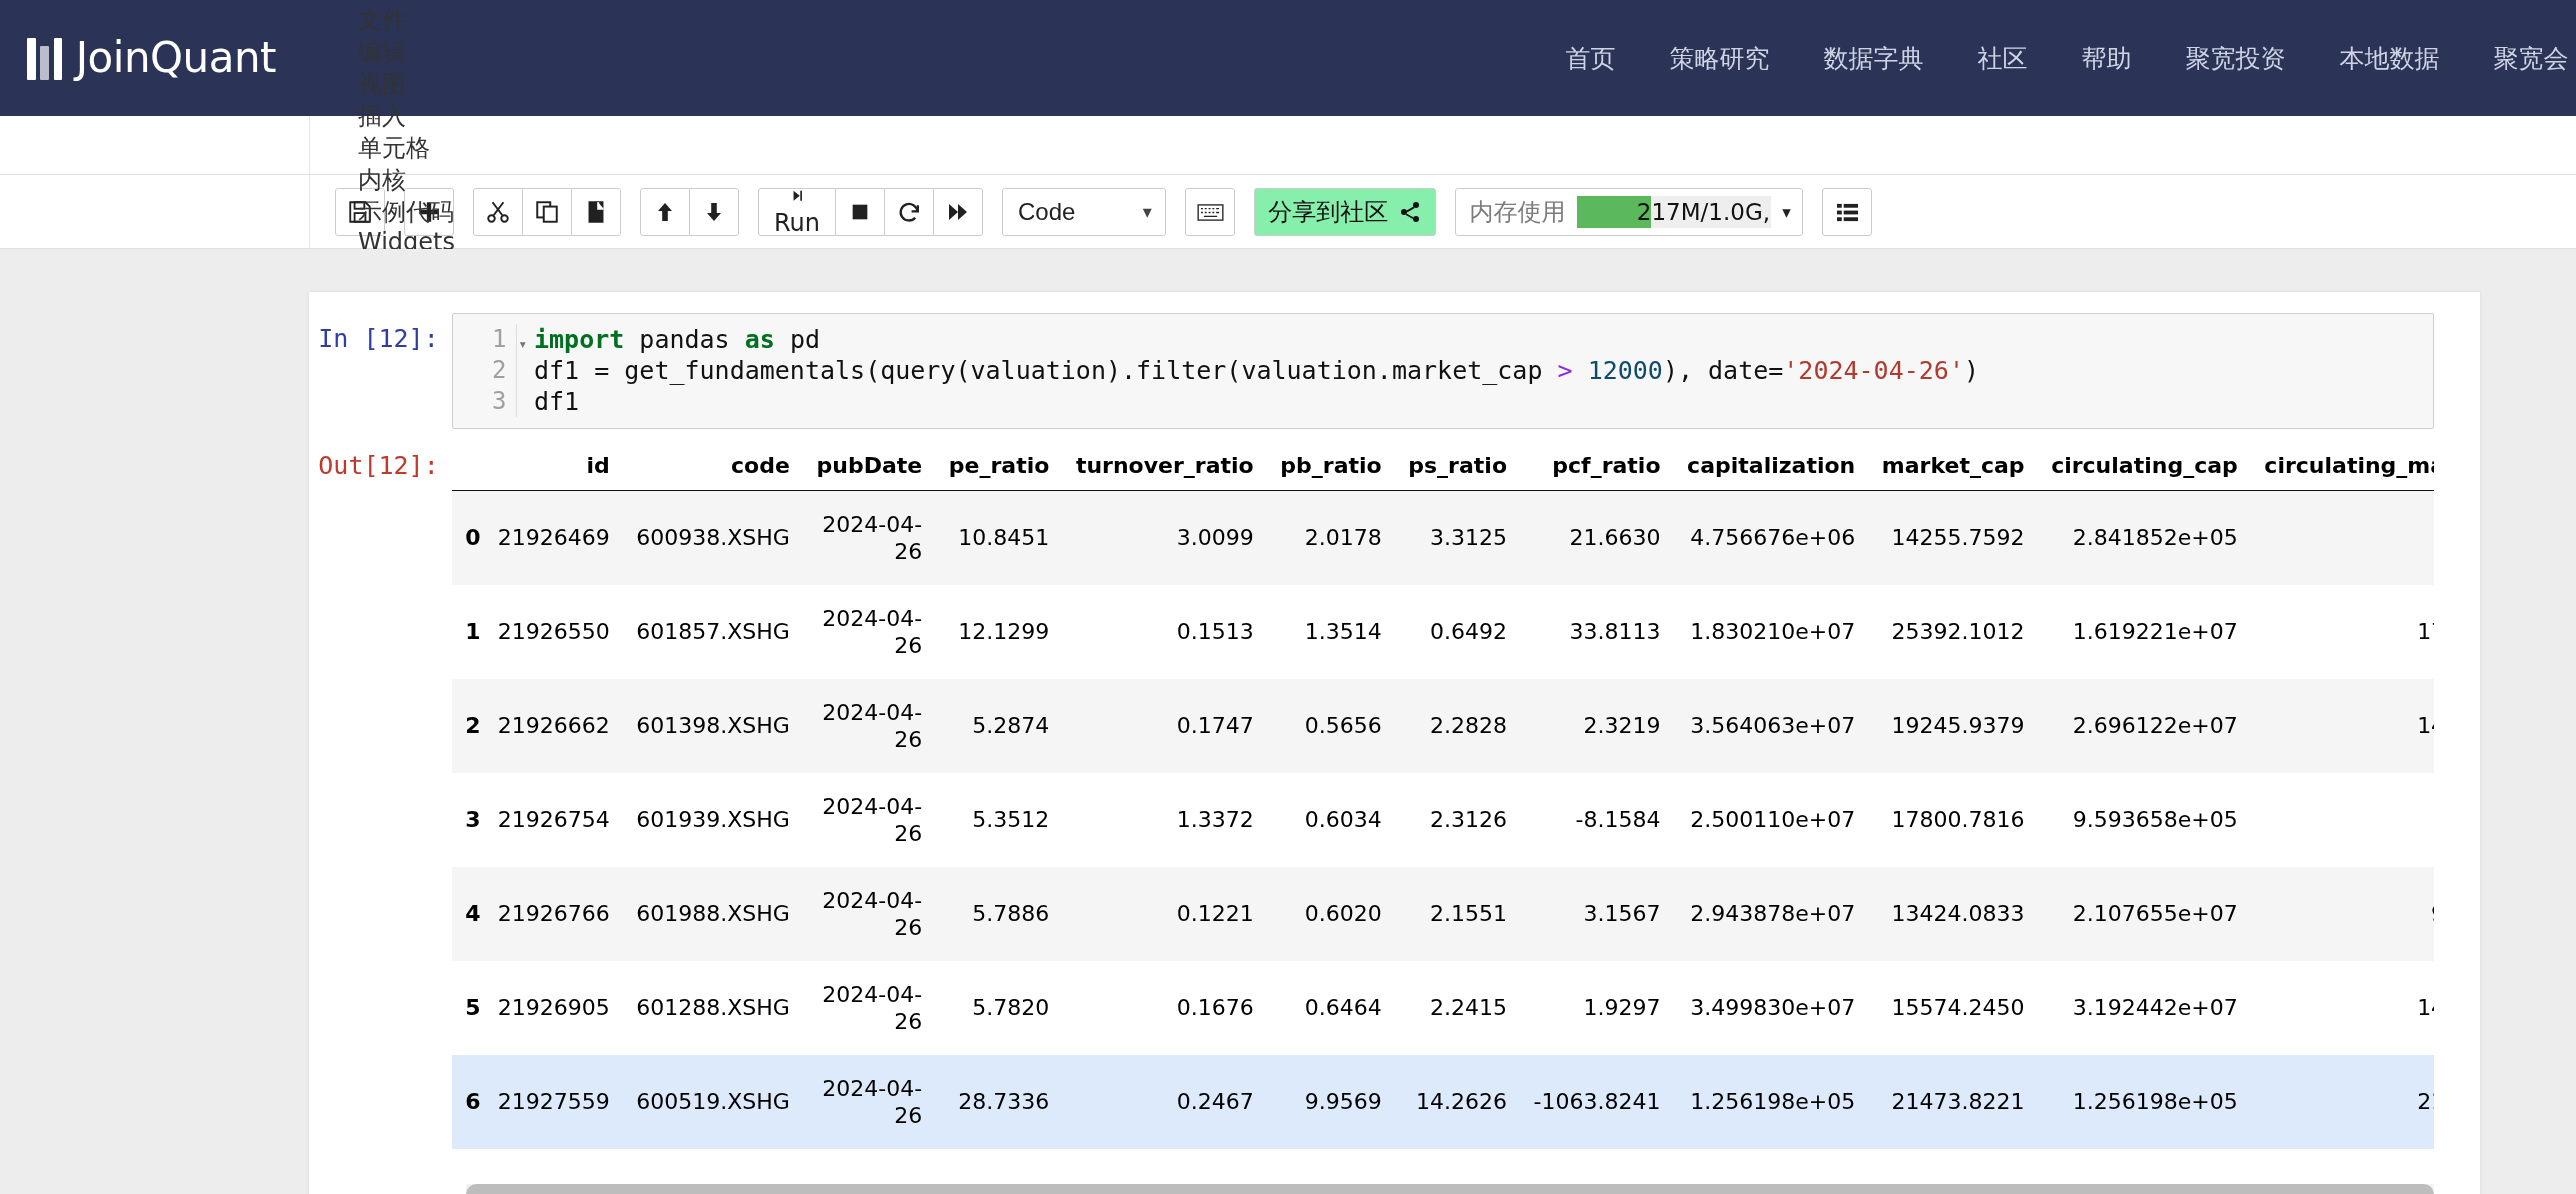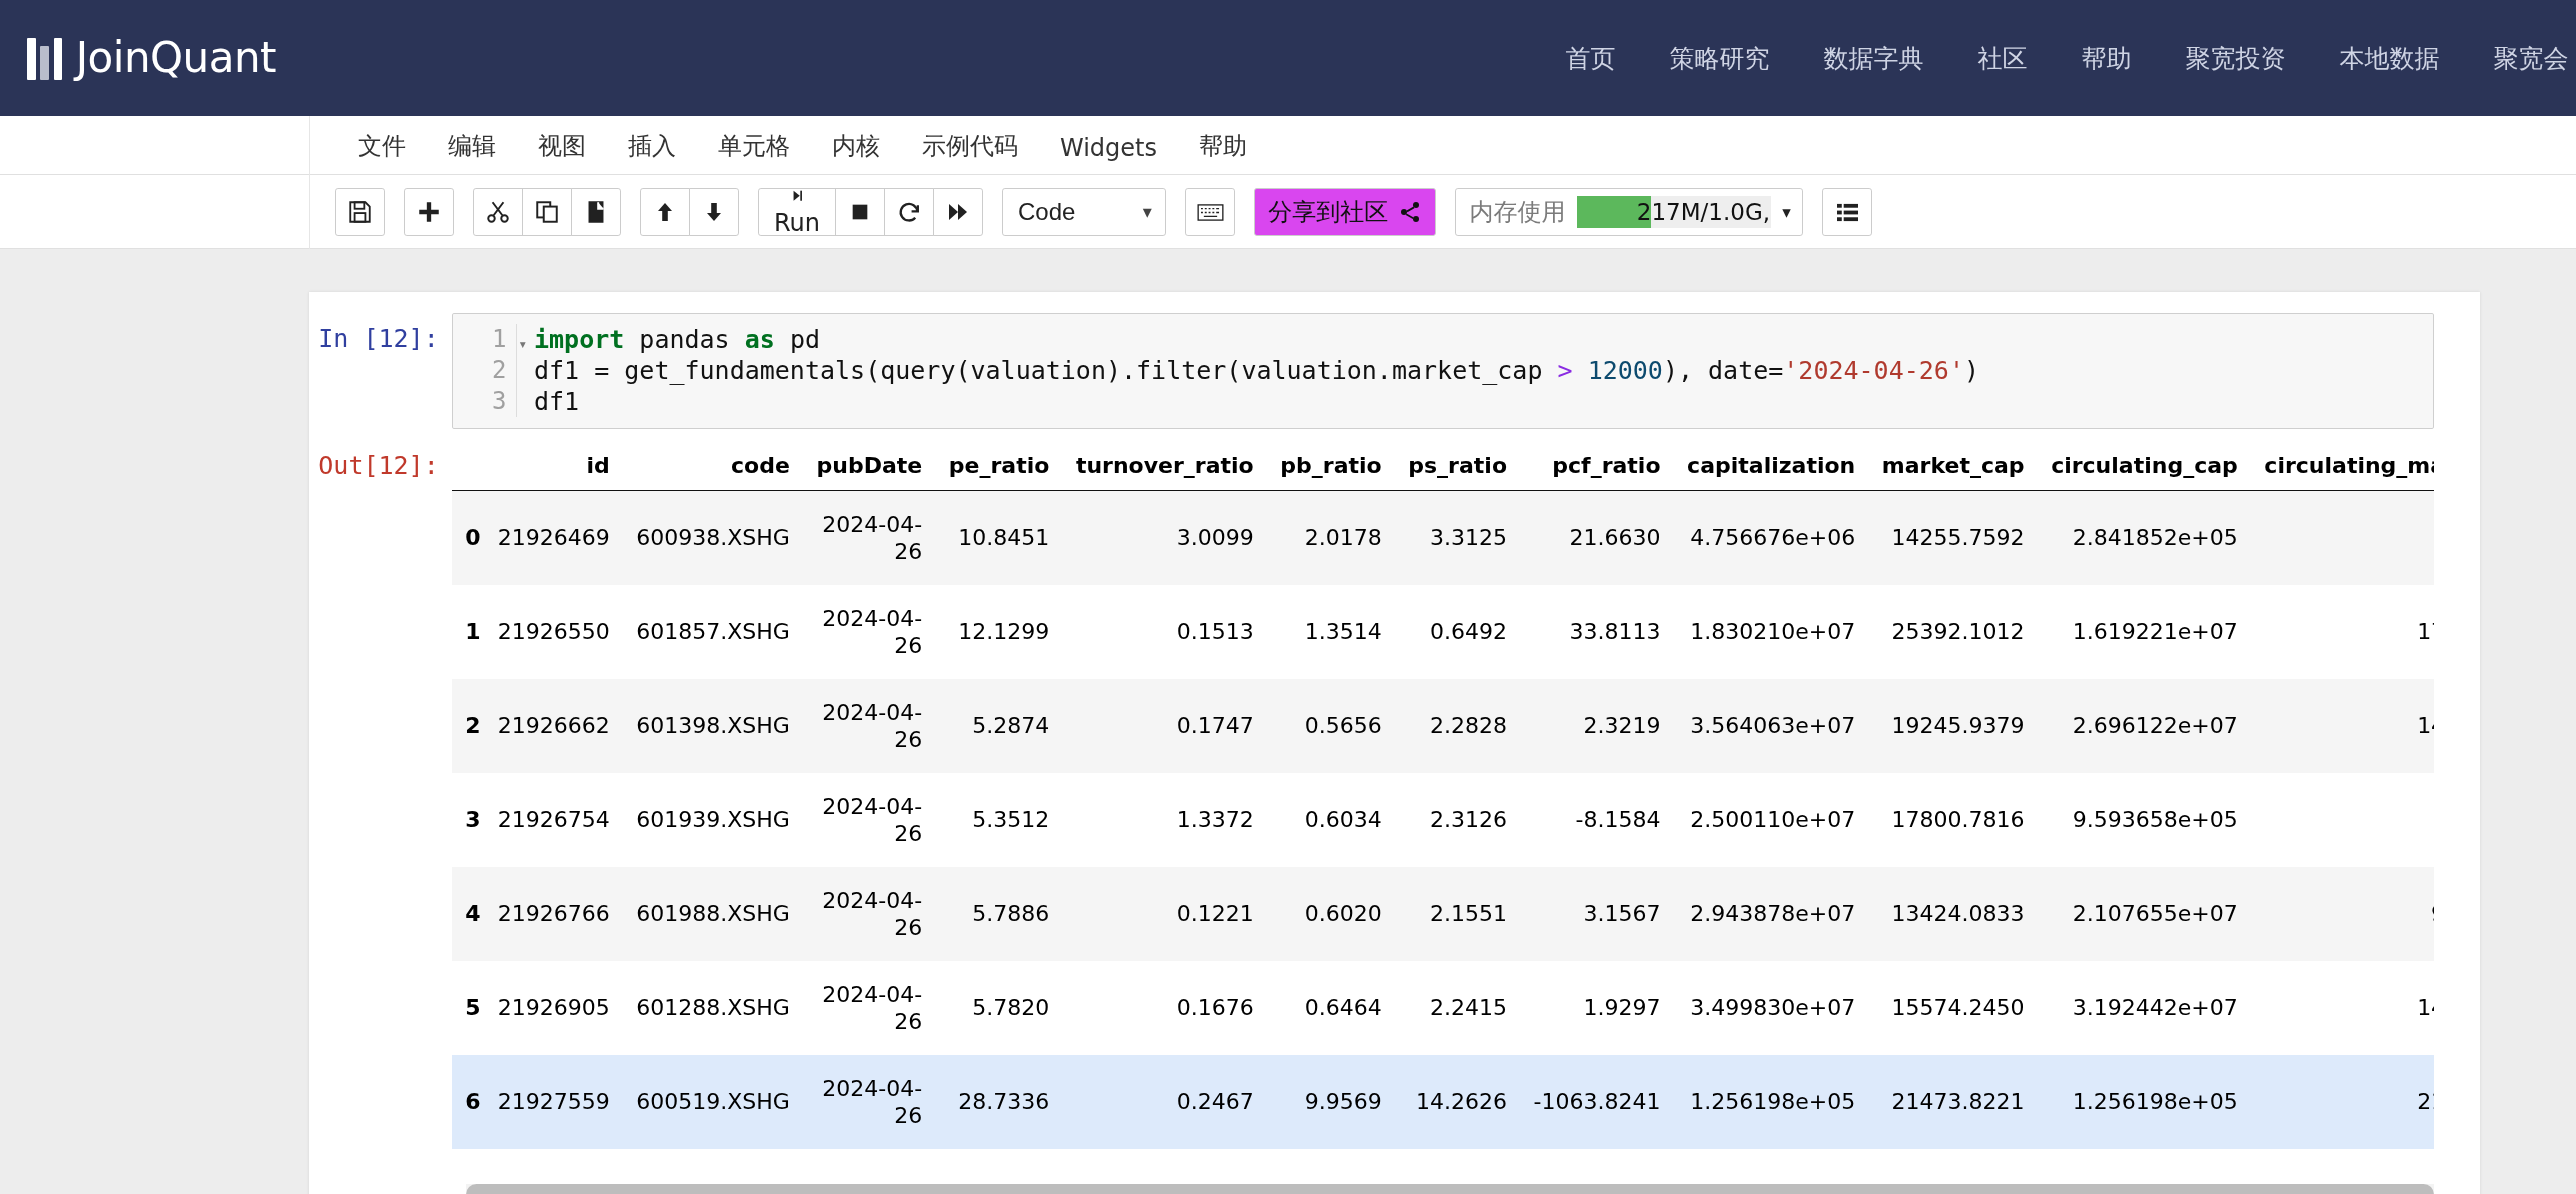--- a/index.html
+++ b/index.html
@@ -70,21 +70,21 @@
   .menubar-inner {
     margin-left: 309px;
     margin-right: 0;
     height: 59px;
     display: flex;
     align-items: center;
     justify-content: space-between;
     border-left: 1px solid #e6e6e6;
     padding-left: 27px;
   }
-  .menu-items { display: flex; align-items: flex-end; }
+  .menu-items { display: flex; align-items: flex-start; flex-direction: column; }
   .menu-items span {
     font-size: 24px;
     color: #333333;
     padding: 0 21px;
     white-space: nowrap;
     font-family: "DejaVu Sans", sans-serif;
   }
   .menu-right {
     display: flex;
     align-items: center;
@@ -153,21 +153,21 @@
     border: 1px solid #cccccc;
     border-radius: 2.9px;
     background: #fff;
     display: flex; align-items: center; justify-content: space-between;
     padding: 0 13.3px 0 15px;
     font-size: 24px; color: #222;
     font-family: "Liberation Sans", sans-serif;
   }
   .caret-dn { font-size: 18px; color:#444; margin-left: 17px;}
   .tb-share {
-    height: 48px; border:1px solid #cccccc; border-radius:2.9px; background:#d946ef;
+    height: 48px; border:1px solid #cccccc; border-radius:2.9px; background:#86efac;
     display:flex; align-items:center; gap:9.5px; padding: 0 13.3px;
     font-size: 24px; color:#111;
     font-family: "DejaVu Sans", sans-serif;
   }
   .mem-widget {
     height: 48px; border: 1px solid #cccccc; border-radius: 2.9px;
     background: #fff; display:flex; align-items:center; padding: 0 11.4px 0 13.3px;
     gap: 11.4px;
   }
   .mem-label { font-size: 24px; color:#7b7b7b; font-family:"DejaVu Sans", sans-serif;}

